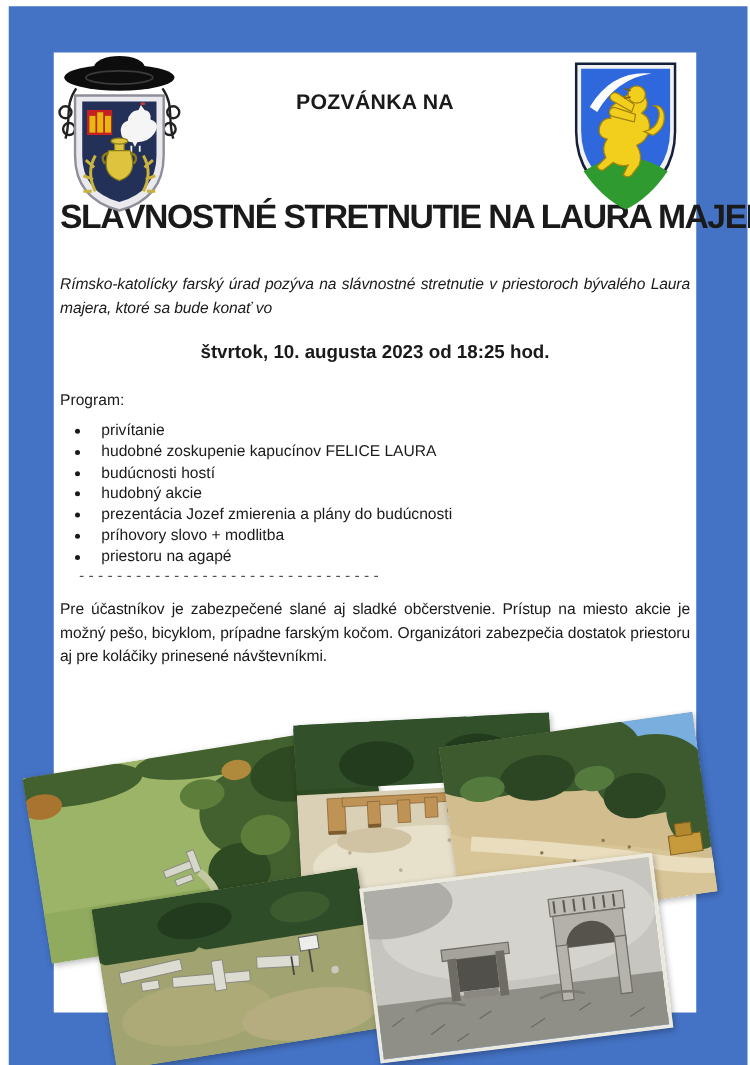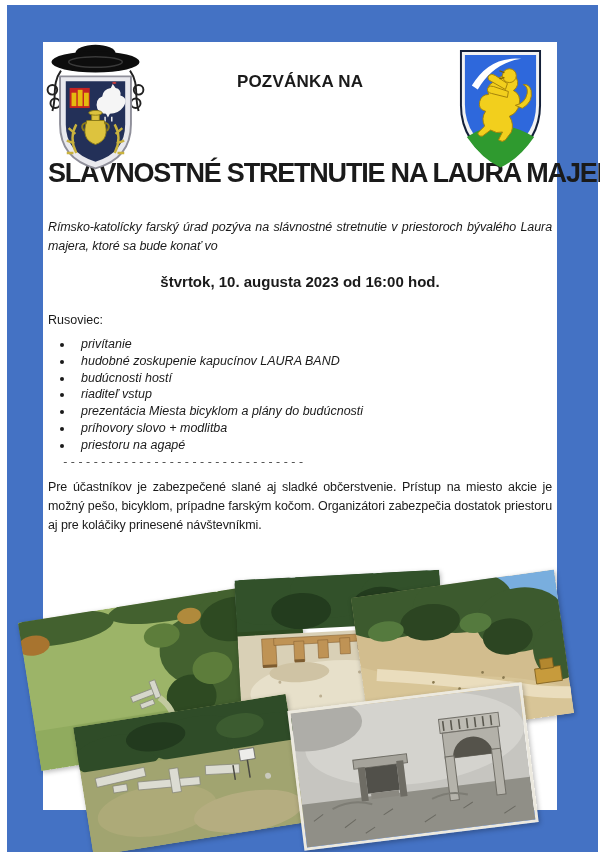--- a/index.html
+++ b/index.html
@@ -24,21 +24,21 @@
     margin:0;font-size:12.5px;line-height:19px;text-align:justify;letter-spacing:-.1px;
   }
   .intro{margin-top:28px;font-style:italic;}
   .datetime{
     margin-top:16px;text-align:center;font-weight:bold;font-size:15px;line-height:20px;
   }
   .program-label{margin-top:20px;font-size:12.5px;line-height:17px;}
   ul.program{
     margin:7px 0 0 0;padding-left:26px;font-size:12.5px;
   }
-  ul.program li{padding-left:7px;line-height:16.8px;font-style:italic;}
+  ul.program li{padding-left:7px;line-height:16.8px;}
   .divider{
     margin:2px 0 0 14px;font-size:11px;line-height:12px;color:#3a3a3a;letter-spacing:1px;
     font-family:"Liberation Mono",monospace;
   }
   .guests{margin-top:5px;}
   .logistics{margin-top:10px;}
 
   .emblem{position:absolute;}
   .emblem-left{left:38px;top:40px;width:115px;height:134px;}
   .emblem-right{left:456px;top:46px;width:89px;height:127px;}
@@ -55,28 +55,28 @@
 </head>
 <body>
 
 <div class="page">
   <div class="frame"></div>
   <div class="content">
     <div class="inner">
       <div class="kicker">POZVÁNKA NA</div>
       <div class="title">SLÁVNOSTNÉ STRETNUTIE NA LAURA MAJERI</div>
       <p class="para intro">Rímsko-katolícky farský úrad pozýva na slávnostné stretnutie v priestoroch bývalého Laura majera, ktoré sa bude konať vo</p>
-      <div class="datetime">štvrtok, 10. augusta 2023 od 16:00 hod.</div>
-      <div class="program-label">Rusoviec:</div>
+      <div class="datetime">štvrtok, 10. augusta 2023 od 18:25 hod.</div>
+      <div class="program-label">Program:</div>
       <ul class="program">
           <li>privítanie</li>
-          <li>hudobné zoskupenie kapucínov LAURA BAND</li>
+          <li>hudobné zoskupenie kapucínov FELICE LAURA</li>
           <li>budúcnosti hostí</li>
-          <li>riaditeľ vstup</li>
-          <li>prezentácia Miesta bicyklom a plány do budúcnosti</li>
+          <li>hudobný akcie</li>
+          <li>prezentácia Jozef zmierenia a plány do budúcnosti</li>
           <li>príhovory slovo + modlitba</li>
           <li>priestoru na agapé</li>
         </ul>
       <div class="divider">--------------------------------</div>
       <p class="para logistics">Pre účastníkov je zabezpečené slané aj sladké občerstvenie. Prístup na miesto akcie je možný pešo, bicyklom, prípadne farským kočom. Organizátori zabezpečia dostatok priestoru aj pre koláčiky prinesené návštevníkmi.</p>
     </div>
   </div>
 
   <div class="emblem emblem-left">
     <svg viewBox="0 0 120 140">

